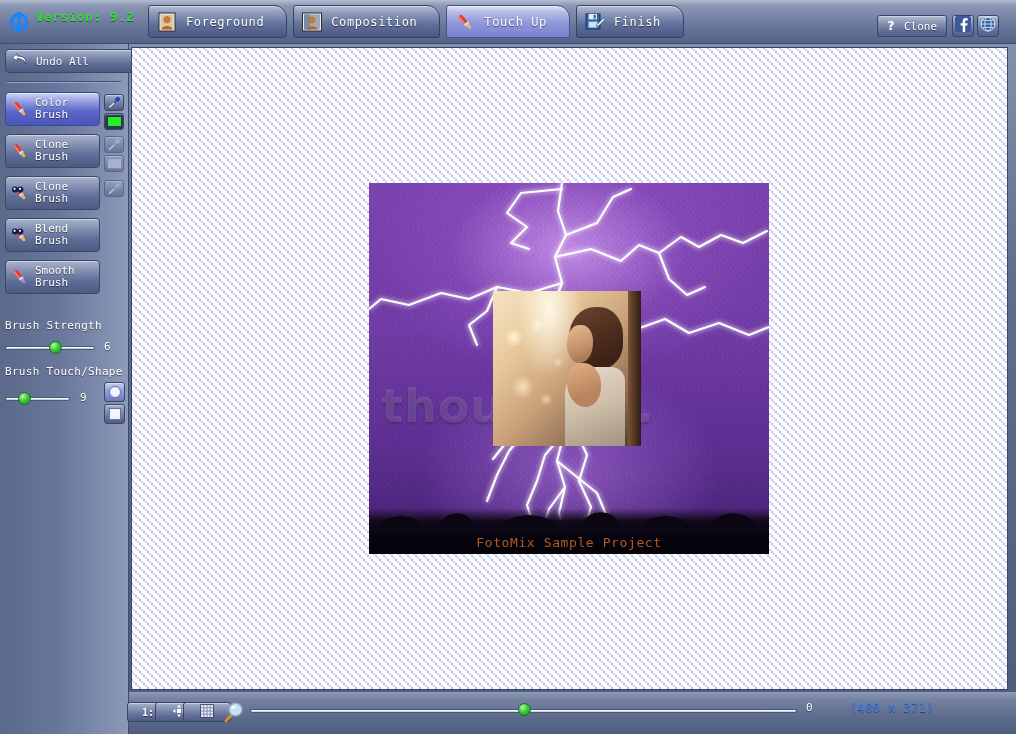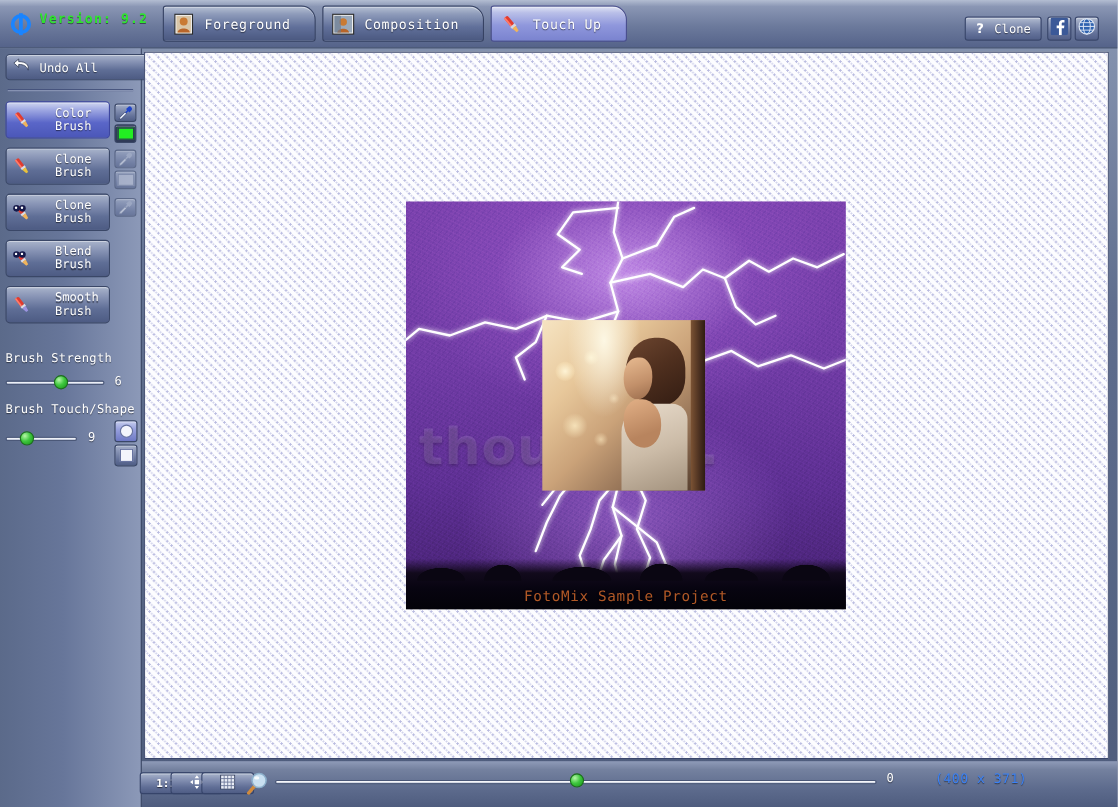--- a/index.html
+++ b/index.html
@@ -82,21 +82,21 @@
     display: flex; align-items: center; padding-left: 6px; gap: 8px;
   }
   #undo-all .lbl { font-size: 11px; color: #fff; text-shadow: 0 1px 1px rgba(0,0,0,.5); }
   #sb-divider {
     position: absolute; left: 7px; top: 37px; width: 114px; height: 2px;
     background: #43507a; border-bottom: 1px solid #97a3c0;
   }
 
   .tool {
     position: absolute; left: 5px; width: 95px; height: 34px;
-    display: flex; align-items: center; padding-left: 4px; gap: 20px;
+    display: flex; align-items: center; padding-left: 4px; gap: 5px;
   }
   .tool.selected {
     background: linear-gradient(180deg,#cfd6f0 0%,#9ea7e2 22%,#5a66c8 58%,#4b57b8 100%);
     border-color: #3d46a0;
   }
   .tool .tname {
     font-size: 11px; color: #fff; line-height: 12px;
     text-shadow: 0 1px 1px rgba(0,0,0,.55);
   }
   .tool .tname .l2 { display: block; }
@@ -320,20 +320,32 @@
             <rect x="9" y="2.5" width="4.2" height="10" rx="1.6" fill="#e23b2e"></rect>
             <rect x="9" y="2.5" width="1.6" height="10" fill="#ff7a6a"></rect>
             <rect x="8.6" y="12.2" width="5" height="2.6" fill="#d8d8de"></rect>
             <path d="M9.1 14.6 L13.1 14.6 L12.2 19.6 L10 19.6 Z" fill="#f0b45c"></path>
           </g>
         </svg>
       </span>
       <span class="tlabel">Touch Up</span>
     </div>
 
+    <div class="tab">
+      <span class="ticon">
+        <svg width="22" height="22" viewBox="0 0 22 22">
+          <rect x="2" y="3" width="14" height="15" fill="#2b63a8" stroke="#12386a"></rect>
+          <rect x="4.6" y="3" width="8.4" height="5.4" fill="#e8eef6"></rect>
+          <rect x="9.6" y="3.8" width="2.2" height="3.8" fill="#2b63a8"></rect>
+          <rect x="4.6" y="10.6" width="8.8" height="6" fill="#cfe0f2"></rect>
+          <path d="M13 13.4 L19.4 7 L21 8.6 L14.6 15 L12.6 15.6 Z" fill="#f1f3f7" stroke="#34507a" stroke-width=".8"></path>
+        </svg>
+      </span>
+      <span class="tlabel">Finish</span>
+    </div>
 
   </div>
 
   <div class="hdr-btn" id="help-btn">
     <span>
       <svg width="11" height="13" viewBox="0 0 11 13">
         <text x="0.5" y="11" font-family="DejaVu Sans" font-size="12" font-weight="bold" fill="#ffffff">?</text>
       </svg>
     </span>
     <span class="lbl">Clone</span>

